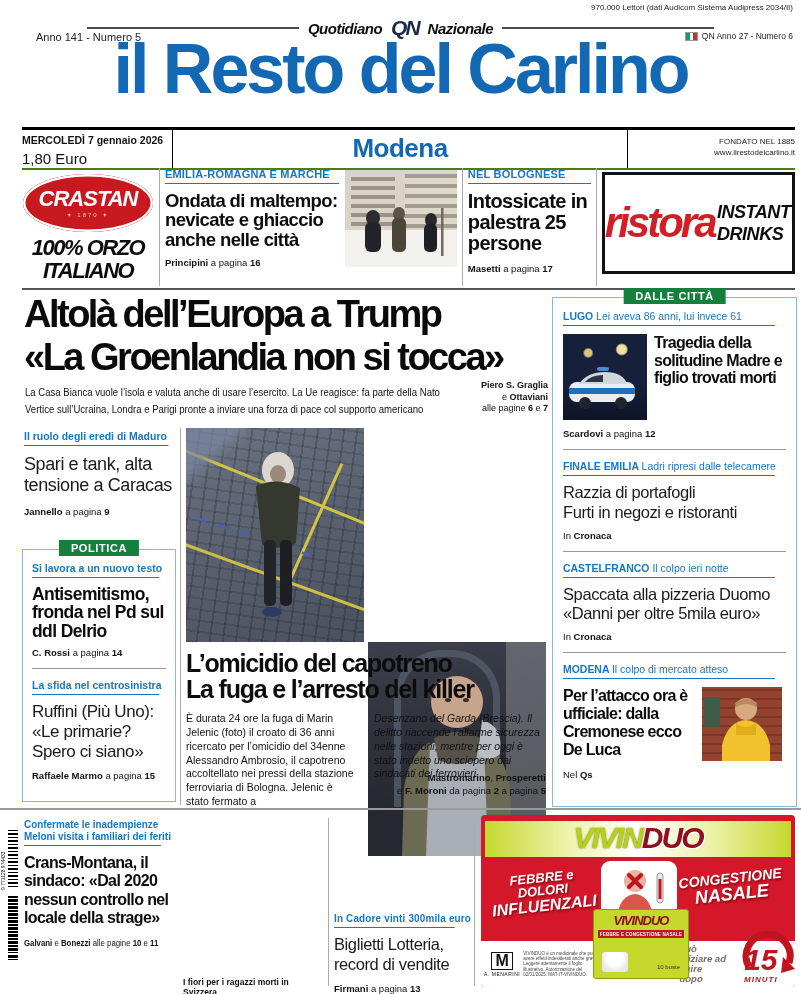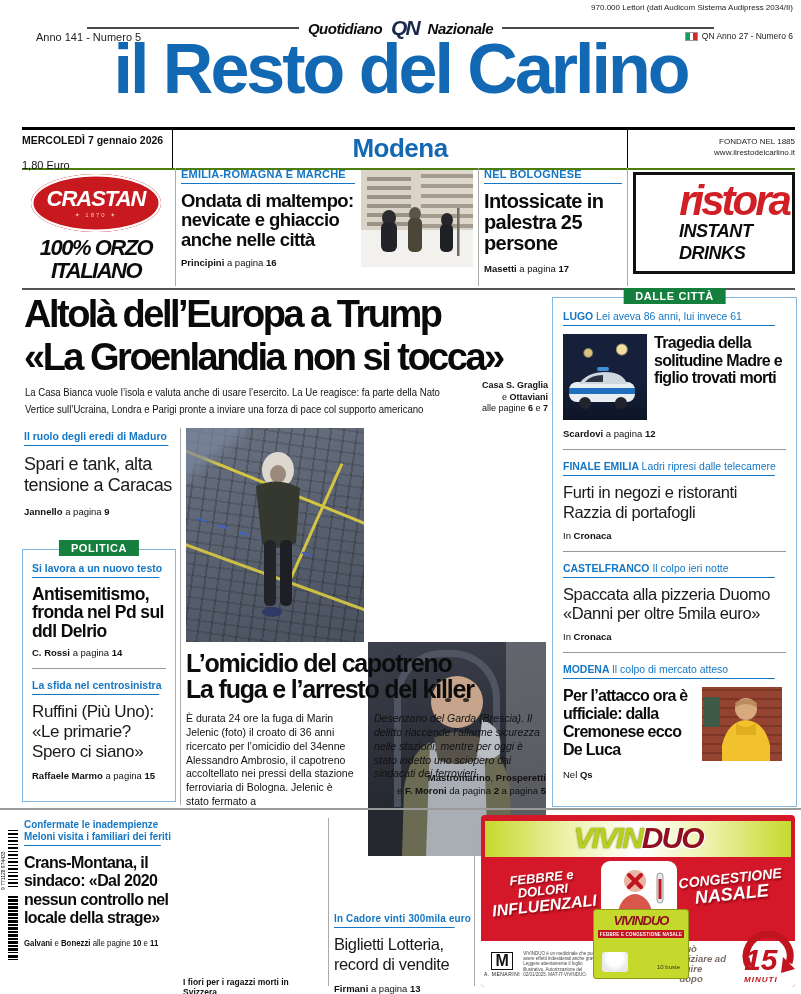--- a/index.html
+++ b/index.html
@@ -17,21 +17,21 @@
   .issue-left{top:31px;left:36px;font-size:11px;color:#222;}
   .issue-right{top:31px;right:8px;font-size:8.5px;color:#222;display:flex;align-items:center;gap:4px;}
   .flag{width:11px;height:7px;display:inline-block;background:linear-gradient(90deg,#169b62 0 33%,#fff 33% 66%,#d02b27 66%);border:0.5px solid #999;}
   
   .masthead{top:34px;left:0;width:100%;text-align:center;font-size:70px;font-weight:700;
             letter-spacing:-3px;color:#1268b3;line-height:1;}
   
   .datebar{top:127px;left:22px;width:773px;height:38px;border-top:3px solid #000;border-bottom:2px solid #4d7c0f;display:flex;}
   .datebar .c1{width:150px;padding-top:4px;border-right:1px solid #000;}
   .datebar .c1 .d{font-size:10.5px;font-weight:700;}
-  .datebar .c1 .p{font-size:11px;margin-top:13px;}
+  .datebar .c1 .p{font-size:15px;margin-top:4px;}
   .datebar .c2{flex:1;text-align:center;border-right:1px solid #000;}
   .datebar .c2 .ed{font-size:26px;font-weight:700;color:#1268b3;line-height:36px;letter-spacing:-0.5px;}
   .datebar .c3{width:167px;text-align:right;padding-top:6px;font-size:8px;color:#222;line-height:1.4;}
   
   .toprow-rule{top:288px;left:22px;width:773px;height:2px;background:#555;}
   .vdiv{width:1px;background:#aaa;}
   .kicker{color:#1577c4;font-weight:700;font-size:11px;border-bottom:1.5px solid #1577c4;
           padding-bottom:3px;display:block;letter-spacing:0.2px;}
   .kicker-mixed{color:#1577c4;font-size:11px;border-bottom:1.5px solid #1577c4;padding-bottom:3px;
           display:block;white-space:nowrap;transform:scaleX(.95);transform-origin:left;}
@@ -40,22 +40,22 @@
   .hl-l{font-weight:400;color:#1a1a1a;letter-spacing:-0.4px;line-height:1.1;}
   
   .crastan-oval{width:130px;height:58px;background:#c8191e;border-radius:50%;margin:6px auto 4px;
      display:flex;flex-direction:column;align-items:center;justify-content:center;
      box-shadow:inset 0 0 0 2.5px #fff,inset 0 0 0 4px #c8191e;}
   .crastan-brand{color:#fff;font-weight:700;font-style:italic;font-size:22px;letter-spacing:-1px;line-height:1;}
   .crastan-year{color:#f3cdb0;font-size:6px;letter-spacing:2px;margin-top:1px;}
   .crastan-claim{font-size:22px;font-weight:700;font-style:italic;letter-spacing:-1.5px;line-height:1.05;
      color:#0c0c0c;text-align:center;margin-top:4px;}
   
-  .ristora-box{border:3px solid #111;height:96px;margin-top:4px;display:flex;flex-direction:column;
-     align-items:center;justify-content:center;background:#fff;padding-left:40px;}
+  .ristora-box{border:3px solid #111;height:96px;margin-top:4px;display:flex;flex-direction:row;
+     align-items:center;justify-content:center;background:#fff;}
   .ristora-brand{color:#d11f26;font-size:42px;font-weight:700;font-style:italic;letter-spacing:-3px;line-height:0.9;}
   .ristora-tag{color:#0c0c0c;font-size:19px;font-weight:700;font-style:italic;letter-spacing:-0.5px;transform:scaleX(.95);}
   
   .main-hl{font-size:38px;font-weight:700;color:#0a0a0a;letter-spacing:-2.5px;line-height:1.12;}
   .deck{font-size:11px;color:#111;white-space:nowrap;transform:scaleX(.87);transform-origin:left;line-height:1.5;}
   .main-byl{font-size:9px;text-align:right;line-height:1.3;}
   
   .blue-box{border:1.5px solid #85b8e0;background:#fff;}
   .badge{position:absolute;top:-10px;left:50%;transform:translateX(-50%);background:#15803d;color:#fff;
      font-weight:700;font-size:11px;padding:2px 12px;letter-spacing:0.6px;white-space:nowrap;}
@@ -188,21 +188,21 @@
   <article>
     <div class="abs main-hl" style="top:293px;left:24px;width:524px;">
       <div>Altolà dell’Europa a Trump</div>
       <div>«La Groenlandia non si tocca»</div>
     </div>
     <div class="abs deck" style="top:384px;left:25px;width:520px;">
       <div>La Casa Bianca vuole l’isola e valuta anche di usare l’esercito. La Ue reagisce: fa parte della Nato</div>
       <div>Vertice sull’Ucraina, Londra e Parigi pronte a inviare una forza di pace col supporto americano</div>
     </div>
     <div class="abs main-byl" style="top:380px;left:472px;width:76px;">
-      <div><span class="bp-b">Casa S. Graglia</span></div>
+      <div><span class="bp-b">Piero S. Graglia</span></div>
       <div><span>e </span><span class="bp-b">Ottaviani</span></div>
       <div><span>alle pagine </span><span class="bp-b">6</span><span> e </span><span class="bp-b">7</span></div>
     </div>
   </article>
 
   <article>
     <div class="abs" style="top:430px;left:24px;width:152px;">
       <span class="kicker-mixed" style="font-weight:700;">Il ruolo degli eredi di Maduro</span>
       <h2 class="hl-l" style="font-size:18px;margin:8px 0 10px;line-height:1.18;">Spari e tank, alta tensione a Caracas</h2>
       <div class="byline"><span class="bp-b">Jannello</span><span> a pagina </span><span class="bp-b">9</span></div>
@@ -288,22 +288,22 @@
             </svg>
           </div>
           <h2 class="hl-b" style="font-size:16px;margin:0;letter-spacing:-0.7px;line-height:1.1;">Tragedia della solitudine Madre e figlio trovati morti</h2>
         </div>
         <div class="byline" style="margin-top:8px;"><span class="bp-b">Scardovi</span><span> a pagina </span><span class="bp-b">12</span></div>
       </article>
       <hr class="hr">
       <article>
         <span class="kicker-mixed"><span class="bp-b">FINALE EMILIA </span><span>Ladri ripresi dalle telecamere</span></span>
         <h2 class="hl-l" style="font-size:16.5px;margin:7px 0 7px;line-height:1.2;">
+          <div>Razzia di portafogli</div>
           <div>Furti in negozi e ristoranti</div>
-          <div>Razzia di portafogli</div>
         </h2>
         <div class="section-tag"><span>In </span><span class="bp-b">Cronaca</span></div>
       </article>
       <hr class="hr">
       <article>
         <span class="kicker-mixed"><span class="bp-b">CASTELFRANCO </span><span>Il colpo ieri notte</span></span>
         <h2 class="hl-l" style="font-size:16.5px;margin:7px 0 7px;line-height:1.2;">
           <div>Spaccata alla pizzeria Duomo</div>
           <div>«Danni per oltre 5mila euro»</div>
         </h2>

